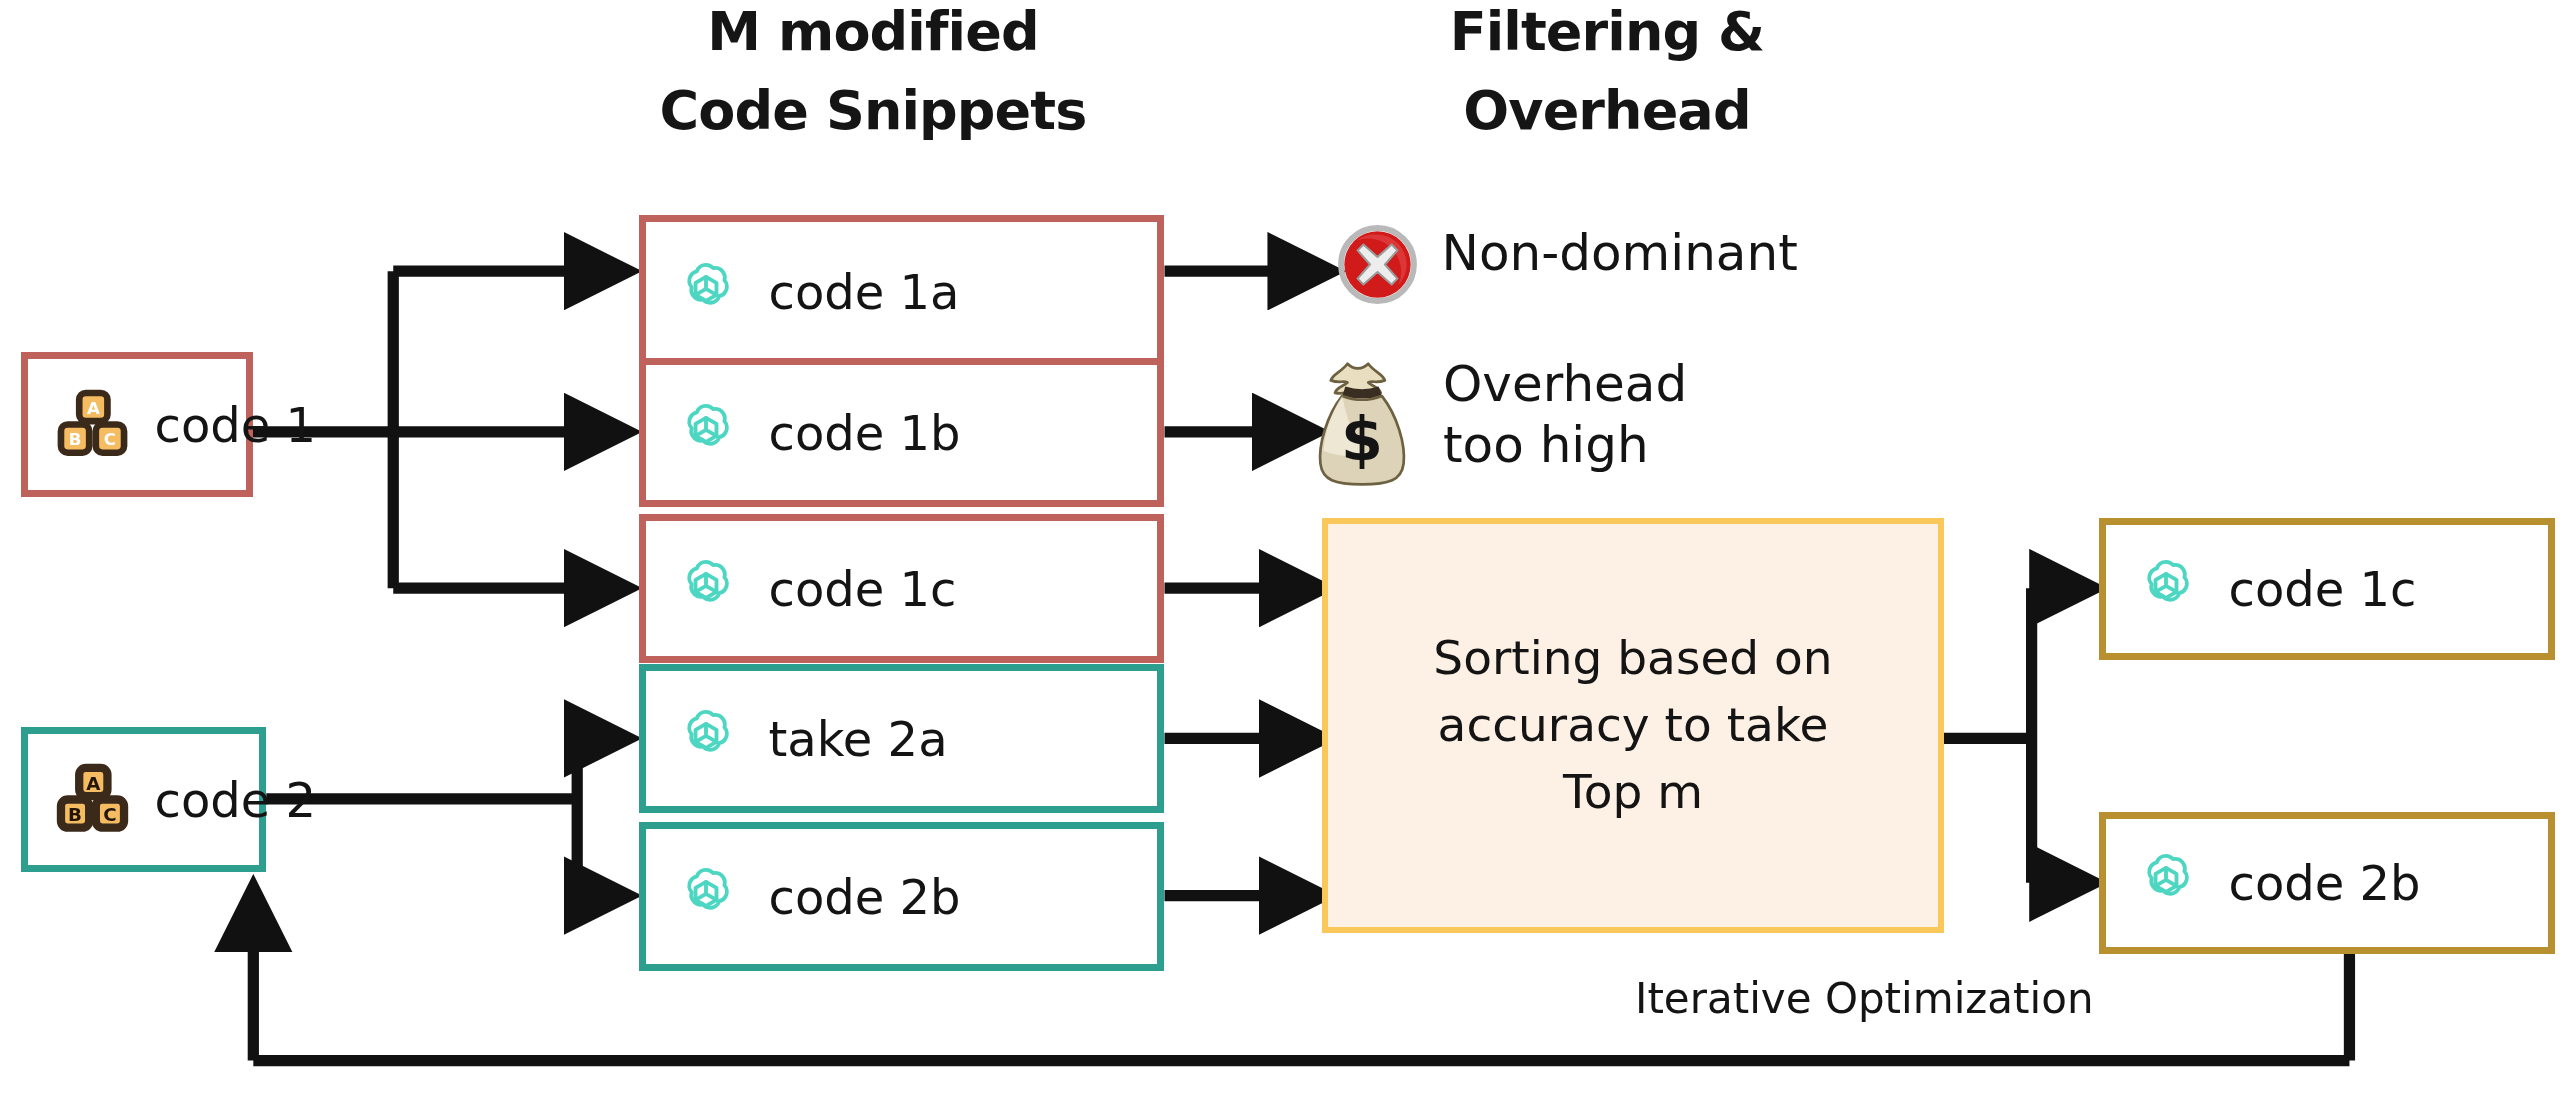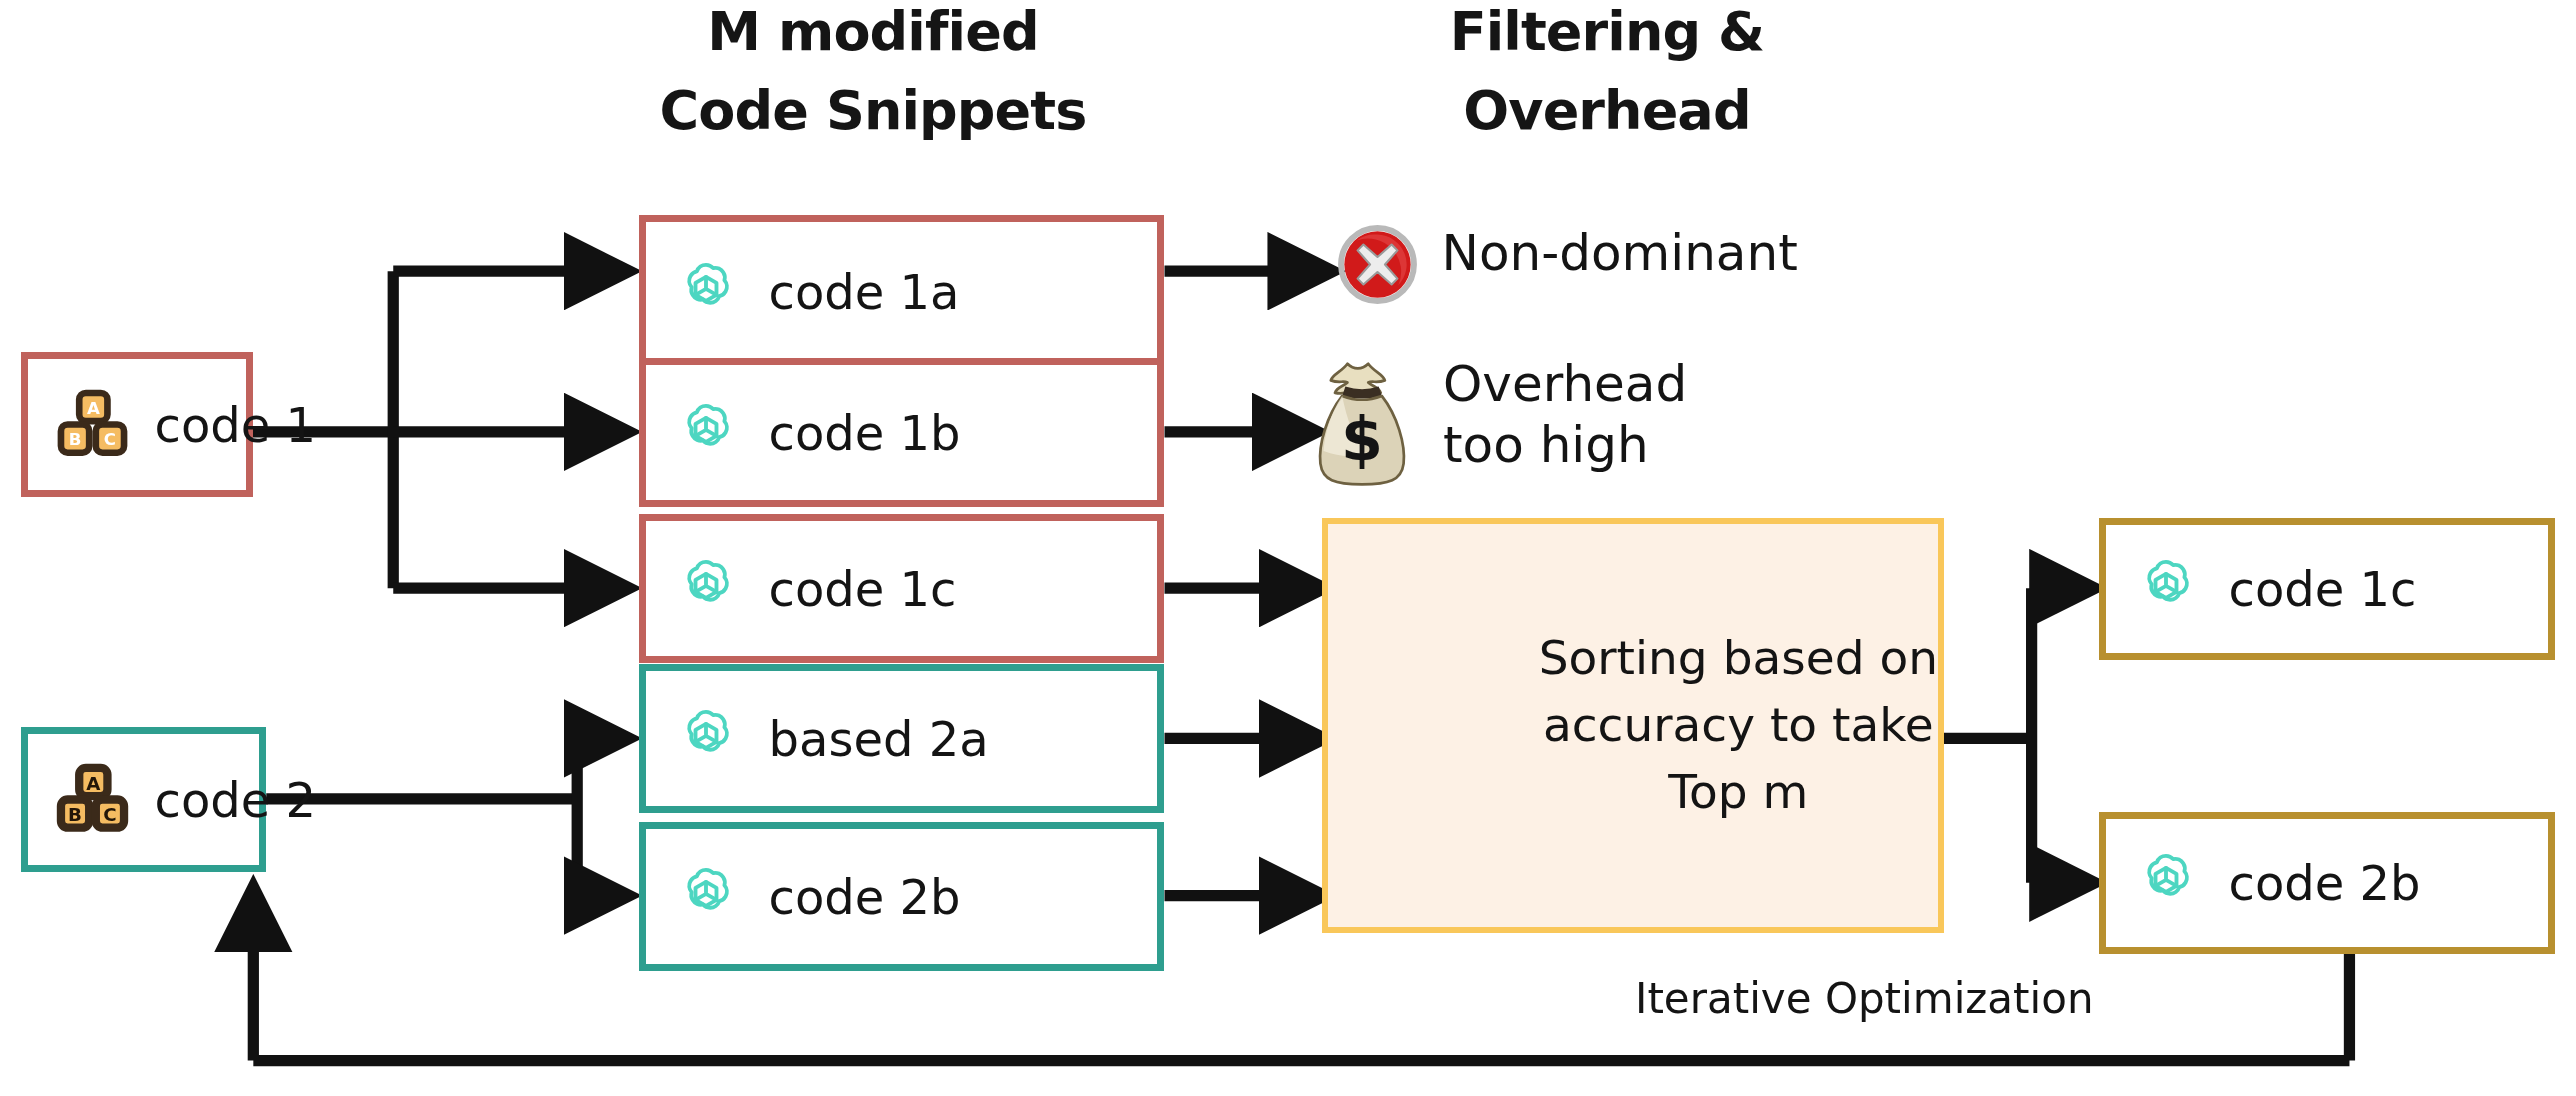--- a/index.html
+++ b/index.html
@@ -21,21 +21,21 @@
   
   .box{
     position:absolute;box-sizing:border-box;background:#ffffff;
     display:flex;align-items:center;
   }
   .box.red{border:7px solid #C0625C;}
   .box.teal{border:7px solid #2E9E8F;}
   .box.gold{border:7px solid #B8902F;}
   .box.sortbox{
     border:6px solid #F9C75A;background:#FDF1E5;
-    display:flex;align-items:center;justify-content:flex-end;
+    display:flex;align-items:center;justify-content:center;
   }
   .box-label{
     color:#141414;font-size:48px;white-space:nowrap;
     font-family:"DejaVu Sans", sans-serif;font-weight:400;
   }
   .sort-text{
     color:#141414;font-size:47px;line-height:1.42;text-align:center;
     font-family:"DejaVu Sans", sans-serif;
   }
 
@@ -179,21 +179,21 @@
   </div>
 
   <div class="box teal" style="left:639px;top:664px;width:525px;height:149px;">
     <span class="icon-slot oai">
       <svg viewBox="0 0 24 24" width="74" height="74" fill="none" stroke="#4DD6C1" stroke-width="1.25" stroke-linejoin="round" stroke-linecap="round">
         <path d="M11.98 3.2a3.1 3.1 0 0 0-2.95 2.13 3.07 3.07 0 0 0-2.05 1.49 3.1 3.1 0 0 0 .38 3.63 3.07 3.07 0 0 0 .33 2.52 3.1 3.1 0 0 0 3.34 1.46 3.07 3.07 0 0 0 2.32 1.04 3.1 3.1 0 0 0 2.95-2.14 3.07 3.07 0 0 0 2.05-1.49 3.1 3.1 0 0 0-.38-3.63 3.07 3.07 0 0 0-.33-2.52 3.1 3.1 0 0 0-3.34-1.46A3.07 3.07 0 0 0 11.98 3.2z"></path>
         <path d="M12 7.1 8.6 9.05v3.9L12 14.9l3.4-1.95v-3.9L12 7.1z"></path>
         <path d="M12 7.1v3.9l3.4 1.95M12 11l-3.4 1.95"></path>
       </svg>
     </span>
-    <span class="box-label">based 2a</span>
+    <span class="box-label">take 2a</span>
   </div>
 
   <div class="box teal" style="left:639px;top:822px;width:525px;height:149px;">
     <span class="icon-slot oai">
       <svg viewBox="0 0 24 24" width="74" height="74" fill="none" stroke="#4DD6C1" stroke-width="1.25" stroke-linejoin="round" stroke-linecap="round">
         <path d="M11.98 3.2a3.1 3.1 0 0 0-2.95 2.13 3.07 3.07 0 0 0-2.05 1.49 3.1 3.1 0 0 0 .38 3.63 3.07 3.07 0 0 0 .33 2.52 3.1 3.1 0 0 0 3.34 1.46 3.07 3.07 0 0 0 2.32 1.04 3.1 3.1 0 0 0 2.95-2.14 3.07 3.07 0 0 0 2.05-1.49 3.1 3.1 0 0 0-.38-3.63 3.07 3.07 0 0 0-.33-2.52 3.1 3.1 0 0 0-3.34-1.46A3.07 3.07 0 0 0 11.98 3.2z"></path>
         <path d="M12 7.1 8.6 9.05v3.9L12 14.9l3.4-1.95v-3.9L12 7.1z"></path>
         <path d="M12 7.1v3.9l3.4 1.95M12 11l-3.4 1.95"></path>
       </svg>
     </span>

